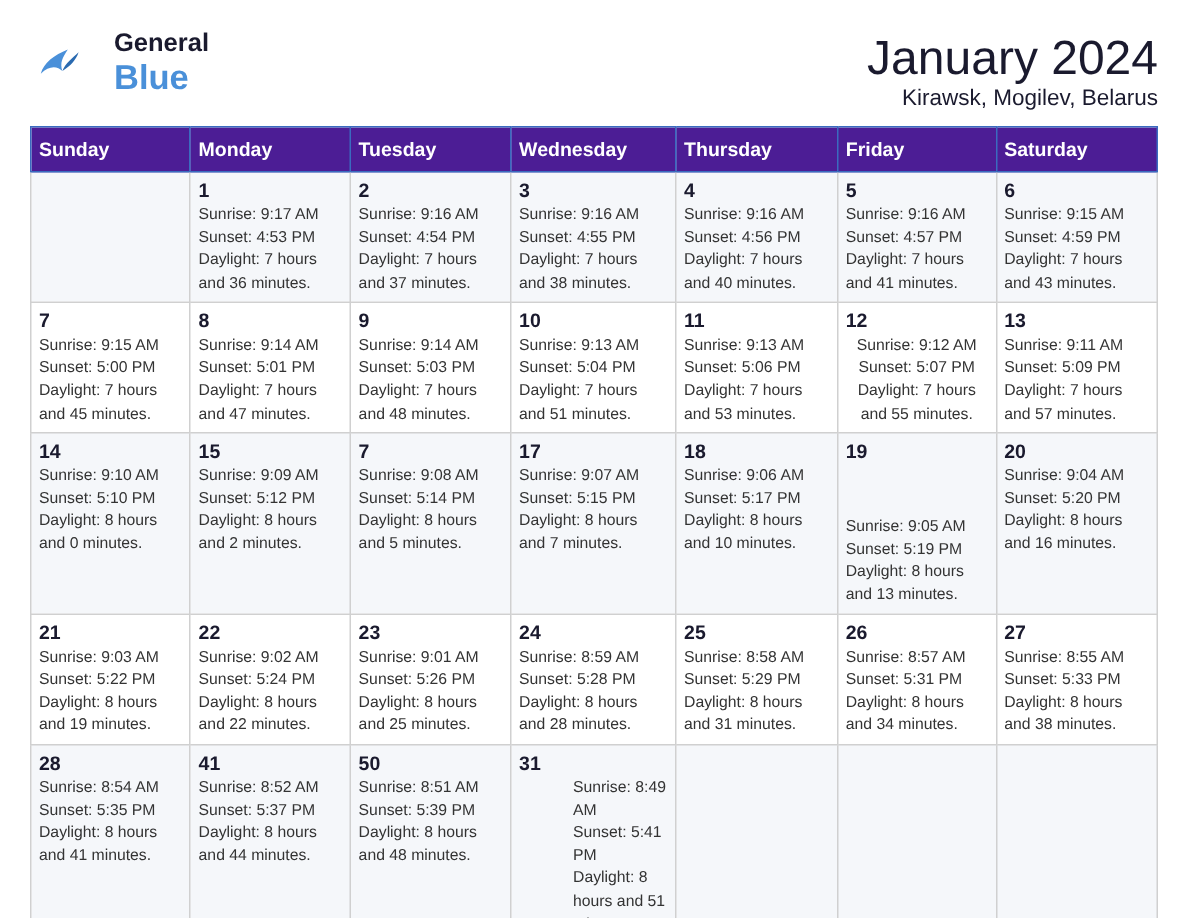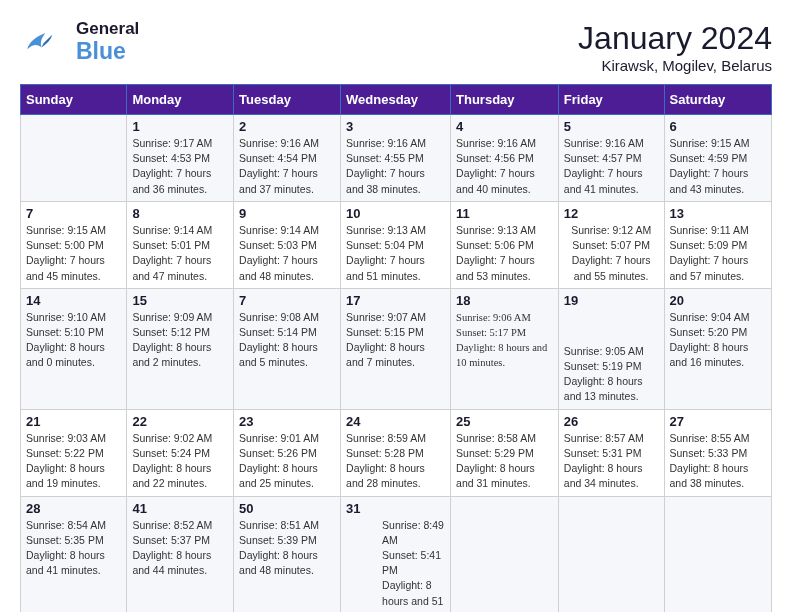--- a/index.html
+++ b/index.html
@@ -233,21 +233,21 @@
 Daylight: 8 hours and 5 minutes.</div>
         </td>
         <td>
           <div class="day-num">17</div>
           <div class="day-info" style="white-space: pre-line;">Sunrise: 9:07 AM
 Sunset: 5:15 PM
 Daylight: 8 hours and 7 minutes.</div>
         </td>
         <td>
           <div class="day-num">18</div>
-          <div class="day-info" style="white-space: pre-line; font-family: Liberation Serif, serif;">Sunrise: 9:06 AM
+          <div class="day-info" style="white-space: pre-line;">Sunrise: 9:06 AM
 Sunset: 5:17 PM
 Daylight: 8 hours and 10 minutes.</div>
         </td>
         <td>
           <div class="day-num">19</div>
           <div class="day-info" style="white-space: pre-line; margin-top: 36px;">Sunrise: 9:05 AM
 Sunset: 5:19 PM
 Daylight: 8 hours and 13 minutes.</div>
         </td>
         <td>

